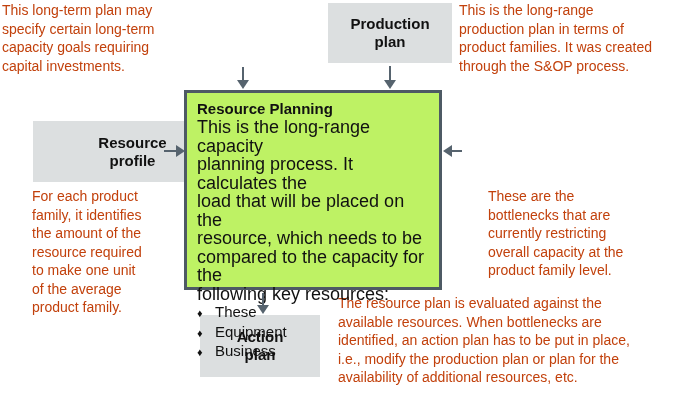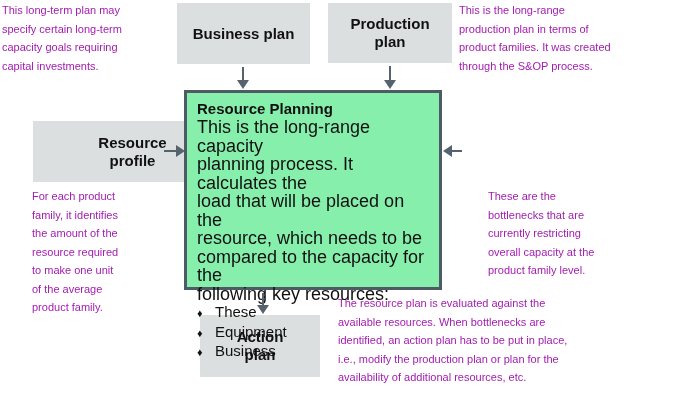--- a/index.html
+++ b/index.html
@@ -1,22 +1,22 @@
 <!DOCTYPE html>
 <html><head>
 <meta charset="utf-8">
 <style>
   html,body { margin:0; padding:0; background:#ffffff; }
   #canvas {
     position:relative; width:674px; height:405px; background:#ffffff;
     font-family:"Liberation Sans", sans-serif; color:#111111; overflow:hidden;
   }
   .note {
-    position:absolute; font-size:11px; line-height:18.5px;
-    white-space:pre-line; color:#a21caf;
+    position:absolute; font-size:14px; line-height:18.5px;
+    white-space:pre-line; color:#c2410c;
   }
   .gbox {
     position:absolute; background:#dcdfe0;
     display:flex; align-items:center; justify-content:center;
     text-align:center; font-weight:bold; font-size:15px; line-height:18px;
     white-space:pre-line; color:#111111;
   }
   #box-business   { left:177px; top:3px;   width:133px; height:61px; }
   #box-production { left:328px; top:3px;   width:124px; height:60px;text-align:center; }
   #box-resource   { left:33px;  top:121px; width:129px; height:61px;padding-left:35px; }
@@ -24,21 +24,21 @@
   #box-action     { left:200px; top:315px; width:120px; height:62px; }
 
   #note-business   { left:2px;   top:1px; }
   #note-production { left:459px; top:1px; }
   #note-resource   { left:32px;  top:187px; }
   #note-critical   { left:462px; top:187px;margin-left:26px; }
   #note-action     { left:338px; top:294px; }
 
   #central {
     position:absolute; left:184px; top:90px; width:258px; height:200px;
-    box-sizing:border-box; border:3px solid #4e5a64; background:#86efac;
+    box-sizing:border-box; border:3px solid #4e5a64; background:#bef264;
     padding:6px 9px 0 10px;
   }
   .central-title { font-weight:bold; font-size:15px; line-height:19px; }
   .central-body  { font-size:18px; line-height:18.5px; white-space:pre-line; }
   .bullet-row    { display:flex; align-items:baseline; font-size:15px; line-height:18.5px; }
   .bullet-glyph  { font-size:11px; width:18px; flex:0 0 18px; }
 
   .arrow-line { position:absolute; background:#56636e; }
   .arrow-head { position:absolute; width:0; height:0; }
   .head-down  { border-left:6px solid transparent; border-right:6px solid transparent; border-top:9px solid #56636e; }
@@ -80,23 +80,20 @@
 bottlenecks that are
 currently restricting
 overall capacity at the
 product family level.</div>
   <div class="note" id="note-action">The resource plan is evaluated against the
 available resources. When bottlenecks are
 identified, an action plan has to be put in place,
 i.e., modify the production plan or plan for the
 availability of additional resources, etc.</div>
 
-  <div class="gbox" id="box-business">
-    <span>Business plan</span>
-  </div>
   <div class="gbox" id="box-production">
     <span>Production
 plan</span>
   </div>
   <div class="gbox" id="box-resource">
     <span>Resource
 profile</span>
   </div>
   <div class="gbox" id="box-action">
     <span>Action

